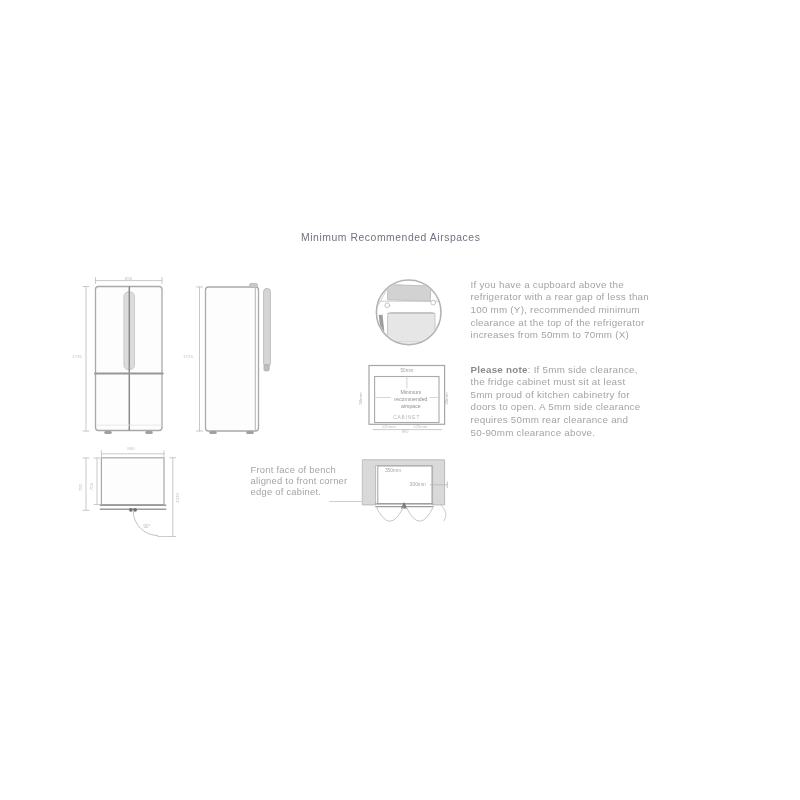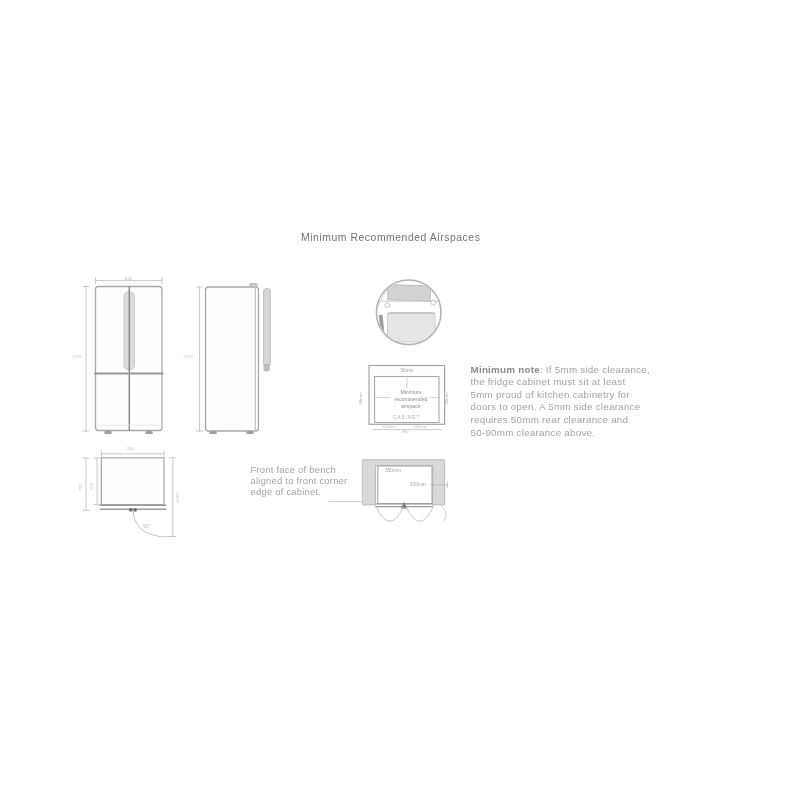--- a/index.html
+++ b/index.html
@@ -6,22 +6,23 @@
   body{font-family:"Liberation Sans", sans-serif;}
   #page{position:relative;width:800px;height:800px;filter:blur(0.7px);}
   .txt{position:absolute;color:#a4a4a4;font-size:9.5px;line-height:12.6px;letter-spacing:0.25px;}
 </style>
 </head>
 <body>
 <div id="page">
 
 <div class="txt" style="left:301px;top:231.5px;width:220px;color:#6e7380;font-size:10.4px;letter-spacing:0.55px;line-height:12px;white-space:nowrap;">Minimum Recommended Airspaces</div>
 
+<div class="txt" style="left:470.5px;top:278.8px;width:200px;font-size:9.8px;white-space:nowrap;">If you have a cupboard above the<br>refrigerator with a rear gap of less than<br>100&nbsp;mm (Y), recommended minimum<br>clearance at the top of the refrigerator<br>increases from 50mm to 70mm (X)</div>
 
-<div class="txt" style="left:470.5px;top:363.6px;width:200px;font-size:9.8px;white-space:nowrap;"><b style="color:#8b8b8b;">Minimum note</b>: If 5mm side clearance,<br>the fridge cabinet must sit at least<br>5mm proud of kitchen cabinetry for<br>doors to open. A 5mm side clearance<br>requires 50mm rear clearance and<br>50-90mm clearance above.</div>
+<div class="txt" style="left:470.5px;top:363.6px;width:200px;font-size:9.8px;white-space:nowrap;"><b style="color:#8b8b8b;">Please note</b>: If 5mm side clearance,<br>the fridge cabinet must sit at least<br>5mm proud of kitchen cabinetry for<br>doors to open. A 5mm side clearance<br>requires 50mm rear clearance and<br>50-90mm clearance above.</div>
 
 
 <div class="txt" style="left:250.5px;top:463.8px;width:130px;font-size:9.4px;line-height:11px;white-space:nowrap;">Front face of bench<br>aligned to front corner<br>edge of cabinet.</div>
 
 <svg width="800" height="800" viewBox="0 0 800 800" style="position:absolute;left:0;top:0;">
 <g fill="none" stroke-linecap="round">
 
 <g>
   <text x="128.5" y="279.5" font-size="4.4" fill="#c3c3c3" text-anchor="middle" stroke="none">890</text>
   <path d="M95.5,277.5 v6 M162,277.5 v6 M95.5,280.6 H162" stroke="#c3c3c3" stroke-width="0.9"></path>

